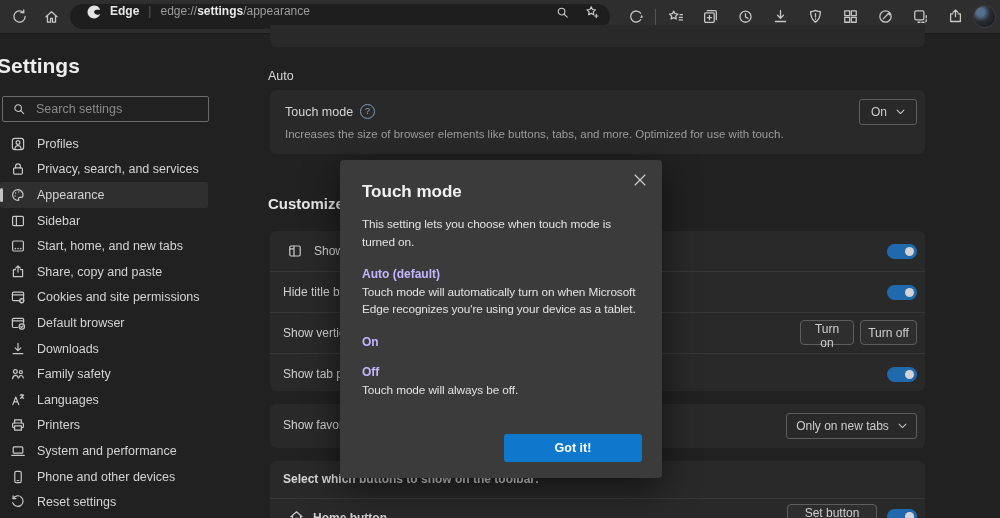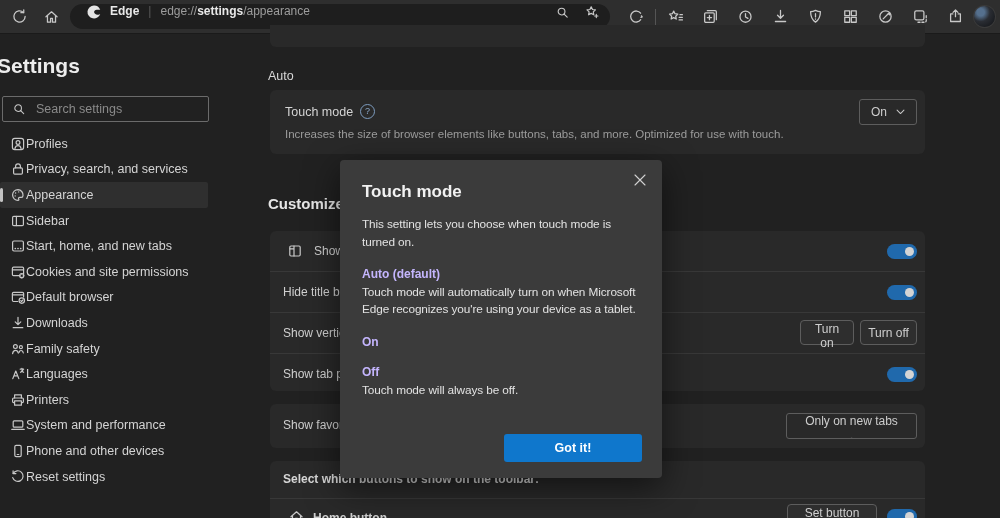--- a/index.html
+++ b/index.html
@@ -24,21 +24,21 @@
     background:radial-gradient(circle at 32% 30%,#55708e 0 18%,#2a2d33 45%,#14161a 90%);box-shadow:0 0 0 1px #3a3a3a;}
 
   
   .sidebar{position:absolute;left:0;top:34px;width:230px;bottom:0;}
   .sb-title{position:absolute;left:-3px;top:20px;font-size:21px;font-weight:700;color:#ededed;}
   .search{position:absolute;left:2px;top:62px;width:205px;height:24px;border:1px solid #6b6b6b;border-radius:2px;display:flex;align-items:center;background:#212121;}
   .search svg{margin:0 8px 0 9px;}
   .search input{flex:1;border:none;outline:none;background:transparent;color:#cfcfcf;font-size:12.5px;font-family:inherit;}
   .search input::placeholder{color:#8a8a8a;}
   .nav{position:absolute;left:0;top:97px;width:208px;}
-  .nav-item{position:relative;height:25.6px;display:flex;align-items:center;padding-left:10px;font-size:12.5px;color:#d4d4d4;cursor:pointer;border-radius:2px;}
+  .nav-item{position:relative;height:25.6px;display:flex;align-items:center;padding-left:10px;gap:11px;font-size:12.5px;color:#d4d4d4;cursor:pointer;border-radius:2px;}
   .nav-item.sel{background:#2f2f2f;}
   .nav-item.sel::before{content:"";position:absolute;left:0;top:6px;bottom:6px;width:2.5px;border-radius:2px;background:#c4c4c4;}
   .nav-item .lbl{white-space:nowrap;}
 
   
   .main{position:absolute;left:230px;top:34px;right:0;bottom:0;}
   .card{position:absolute;left:40px;width:655px;background:#292929;border-radius:6px;box-sizing:border-box;}
   .card-top-partial{top:-9px;height:22px;border-radius:0 0 6px 6px;}
   .sec-h{position:absolute;left:38px;font-size:12.5px;color:#d8d8d8;}
   .touch-h{top:35px;}
@@ -55,21 +55,21 @@
   .row .ric{margin-left:17px;}
   .row .rlbl{margin-left:13px;font-size:12px;color:#d0d0d0;white-space:nowrap;}
   .row .with-icon{margin-left:11px;}
   .toggle{position:absolute;right:8px;top:50%;margin-top:-7.5px;width:30px;height:15px;border-radius:8px;background:#2069ac;cursor:pointer;}
   .toggle .knob{position:absolute;right:3px;top:3px;width:9px;height:9px;border-radius:50%;background:#d4d4d4;}
   .btn{border:1px solid #5d5d5d;border-radius:4px;background:#2e2e2e;color:#cfcfcf;font-size:12px;font-family:inherit;cursor:pointer;box-sizing:border-box;}
   .turn-on{position:absolute;left:530px;top:7px;width:54px;height:25px;}
   .turn-off{position:absolute;left:590px;top:7px;width:57px;height:25px;}
   .fav-card{top:370px;height:44px;}
   .fav-card .rlbl{position:absolute;left:13px;top:14px;font-size:12px;color:#d0d0d0;white-space:nowrap;}
-  .dd-tabs{left:516px;top:9px;width:131px;flex-direction:column;}
+  .dd-tabs{left:516px;top:9px;width:131px;}
   .btns-card{top:427px;height:95px;border-radius:6px 6px 0 0;}
   .bc-head{position:absolute;left:13px;top:11px;font-size:12px;font-weight:700;color:#d6d6d6;}
   .bc-div{position:absolute;left:0;right:0;top:37px;height:1px;background:#383838;}
   .bc-row{position:absolute;left:0;right:0;top:38px;bottom:0;}
   .bc-row .ric{position:absolute;left:18px;top:9px;}
   .bc-row .rlbl{position:absolute;left:43px;top:12px;font-size:12px;font-weight:700;color:#d0d0d0;}
   .set-url{position:absolute;left:517px;top:5px;width:90px;height:26px;}
   .bc-toggle{position:absolute;right:8px;top:10px;margin-top:0;}
 
   
@@ -241,20 +241,27 @@
       </div>
       <div class="nav-item">
         <svg class="icn" width="16" height="16" viewBox="0 0 16 16">
             <rect x="2.6" y="3" width="10.8" height="10" rx="1.4"></rect>
             <path d="M5.3 10.5h.01M8 10.5h.01M10.7 10.5h.01" stroke-width="1.7"></path>
           </svg>
         <span class="lbl">Start, home, and new tabs</span>
       </div>
       <div class="nav-item">
         <svg class="icn" width="16" height="16" viewBox="0 0 16 16">
+            <path d="M5.5 5.6H3.4v7.1h9.2V5.6h-2.1"></path>
+            <path d="M8 1.9v6.3M5.7 4.1 8 1.8l2.3 2.3"></path>
+          </svg>
+        <span class="lbl">Share, copy and paste</span>
+      </div>
+      <div class="nav-item">
+        <svg class="icn" width="16" height="16" viewBox="0 0 16 16">
             <rect x="2.4" y="3.2" width="11.2" height="8.4" rx="1.2"></rect>
             <path d="M2.4 5.8h11.2"></path>
             <circle cx="11.7" cy="11.7" r="2" fill="#212121"></circle>
             <path d="M11.7 9.5v.6M11.7 13.3v.6M9.5 11.7h.6M13.3 11.7h.6"></path>
           </svg>
         <span class="lbl">Cookies and site permissions</span>
       </div>
       <div class="nav-item">
         <svg class="icn" width="16" height="16" viewBox="0 0 16 16">
             <path d="M13.6 8V4.5a1.2 1.2 0 0 0-1.2-1.2H3.6a1.2 1.2 0 0 0-1.2 1.2v6.8a1.2 1.2 0 0 0 1.2 1.2h4.2"></path>

